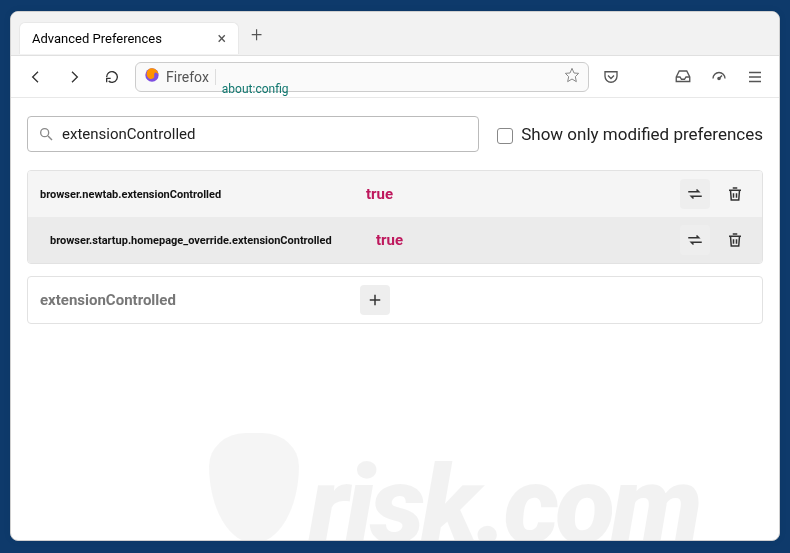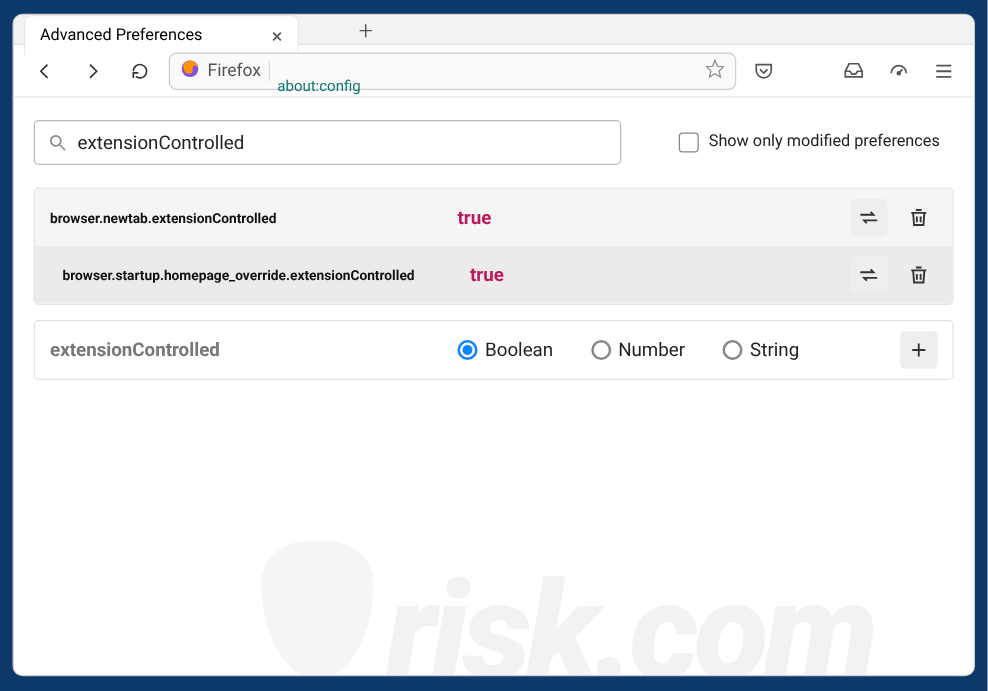--- a/index.html
+++ b/index.html
@@ -1,18 +1,18 @@
 <!DOCTYPE html>
 <html><head>
 <meta charset="utf-8">
 <style>
 * { box-sizing: border-box; margin: 0; padding: 0; font-family: -apple-system, BlinkMacSystemFont, "Segoe UI", Roboto, Helvetica, Arial, sans-serif; }
 body { width: 790px; height: 553px; background: #0e3a6b; overflow: hidden; }
 .window { position: absolute; top: 11px; left: 10px; width: 770px; height: 530px; background: #fff; border: 1px solid #d0d0d0; border-radius: 8px; overflow: hidden; box-shadow: 0 0 8px rgba(0,0,0,0.05); }
-.titlebar { height: 24px; background: #f2f2f2; display: flex; align-items: center; padding: 0 8px; border-bottom: 1px solid #e0e0e0; gap: 36px; }
+.titlebar { height: 44px; background: #f2f2f2; display: flex; align-items: center; padding: 0 8px; border-bottom: 1px solid #e0e0e0; }
 .tab { display: flex; align-items: center; padding: 0 12px; height: 32px; background: #fff; border-radius: 6px 6px 0 0; gap: 8px; font-size: 13px; color: #000; margin-top:8px; border:1px solid #e8e8e8; border-bottom:none; min-width:220px; }
 .tab .close { margin-left: auto; color: #555; font-size: 16px; cursor: pointer; }
 .newtab { margin-left: 12px; color: #555; font-size: 20px; font-weight: 300; cursor: pointer; }
 .wincontrols { margin-left: auto; display: flex; gap: 24px; padding-right: 12px; }
 .wincontrols span { font-size: 14px; cursor: pointer; color: #000; font-family: sans-serif; }
 .toolbar { height: 42px; display: flex; align-items: center; padding: 0 10px; gap: 8px; border-bottom: 1px solid #e8e8e8; background:#fff; }
 .navbtn { width: 30px; height: 30px; display: flex; align-items: center; justify-content: center; cursor: pointer; color: #555; border-radius: 4px; }
 .navbtn svg { width: 16px; height: 16px; stroke: #333; }
 .urlbar { flex: 1; display: flex; align-items: center; height: 30px; border: 1px solid #ccc; border-radius: 6px; padding: 0 8px; gap: 6px; background: #fafafa; }
 .urlbar .fxlogo svg { width: 16px; height: 16px; }
@@ -20,21 +20,21 @@
 .urlbar .sep { width: 1px; height: 16px; background: #ddd; }
 .urlbar .addr { font-size: 12px; color: #0f766e; flex:1;margin-top:25px; }
 .urlbar .star { color: #888; }
 .toolicon { width: 28px; height: 28px; display: flex; align-items: center; justify-content: center; cursor: pointer; }
 .toolicon svg { width: 18px; height: 18px; }
 .content { padding: 18px 16px; }
 .searchrow { display: flex; align-items: center; gap: 18px; margin-bottom: 18px; }
 .searchbox { flex: 1; display: flex; align-items: center; border: 1px solid #bbb; border-radius: 4px; height: 36px; padding: 0 10px; max-width:470px; }
 .searchbox svg { width: 16px; height: 16px; stroke: #888; fill:none; }
 .searchbox .q { font-size: 15px; color: #222; margin-left: 8px; }
-.checkwrap { display: flex; align-items: flex-start; gap: 8px; font-size: 13px; color: #222; margin-left: 28px; }
+.checkwrap { display: flex; align-items: flex-end; gap: 8px; font-size: 17px; color: #222; }
 .checkbox { width: 16px; height: 16px; border: 1.5px solid #888; border-radius: 3px; }
 .prefrows { border: 1px solid #e2e2e2; border-radius: 4px; overflow:hidden; margin-bottom: 12px; }
 .prefrow { display: flex; align-items: center; padding: 8px 12px; min-height: 42px; }
 .prefrow.striped0 { background: #f5f5f5; }
 .prefrow.striped1 { background: #ebebeb; padding-left: 22px; }
 .prefname { font-size: 11px; color: #111; font-weight: 700; width: 320px; word-break: break-word; }
 .prefval { font-size: 15px; color: #be185d; font-weight: 700; flex: 1; padding-left: 6px; }
 .actions { display: flex; gap: 10px; }
 .iconbtn { width: 30px; height: 30px; display:flex; align-items:center; justify-content:center; cursor:pointer; border-radius:4px; }
 .iconbtn.boxed { background: #eee; }
@@ -204,34 +204,20 @@
                 <line x1="10" y1="11" x2="10" y2="17"></line>
                 <line x1="14" y1="11" x2="14" y2="17"></line>
               </svg>
           </div>
         </div>
       </div>
     </div>
 
     <div class="addrow">
       <div class="addname">extensionControlled</div>
-      <div class="radiogroup">
-        <div class="radio">
-          <span class="radiobtn checked"></span>
-          <span>Boolean</span>
-        </div>
-        <div class="radio">
-          <span class="radiobtn"></span>
-          <span>Number</span>
-        </div>
-        <div class="radio">
-          <span class="radiobtn"></span>
-          <span>String</span>
-        </div>
-      </div>
       <div class="iconbtn boxed">
         <svg viewBox="0 0 24 24" stroke-width="2">
             <line x1="12" y1="5" x2="12" y2="19"></line>
             <line x1="5" y1="12" x2="19" y2="12"></line>
           </svg>
       </div>
     </div>
 
   </div>
 

